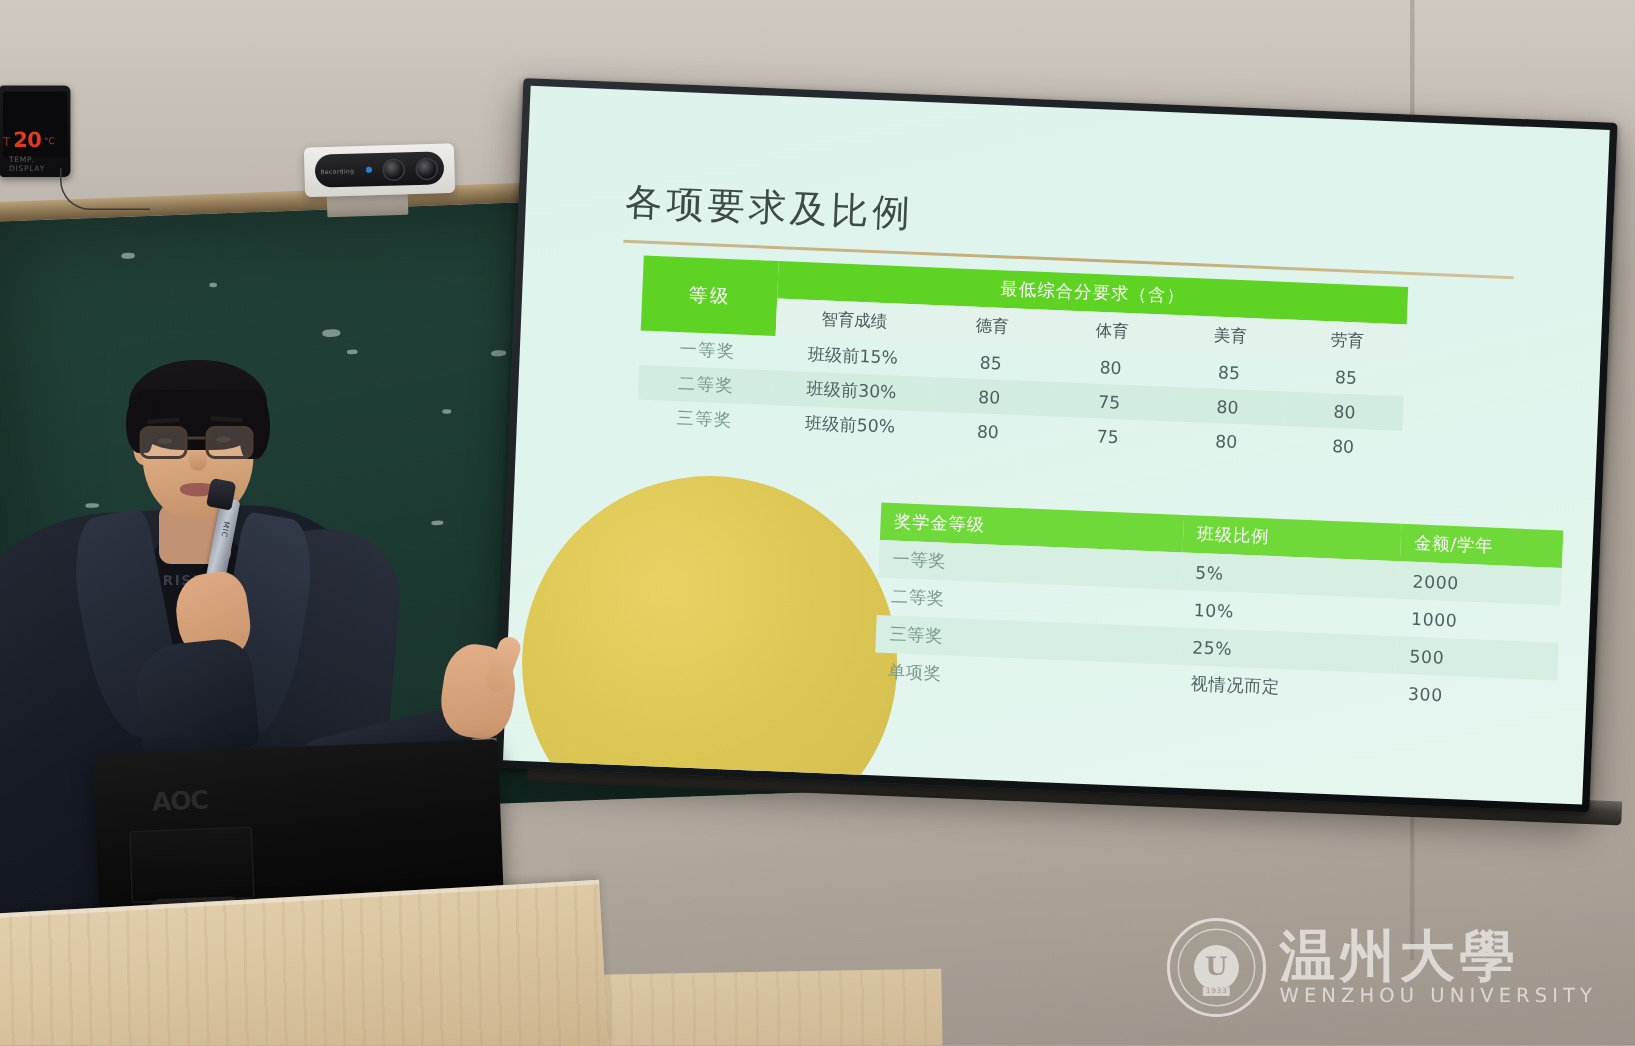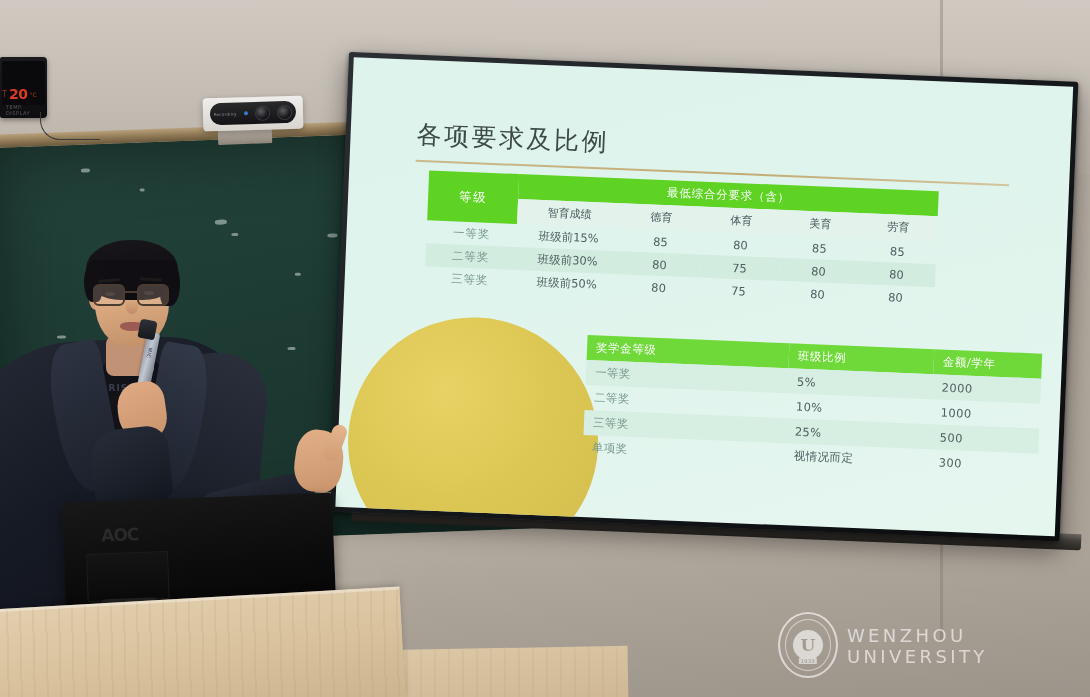--- a/index.html
+++ b/index.html
@@ -395,21 +395,21 @@
     position: absolute; left: 50%; top: 44px; transform: translateX(-50%);
     font-size: 5px; color: #ffffff; letter-spacing: .4px;
     background: rgba(255,255,255,.9); color: #9e958c; padding: 0 2px;
   }
   .wm-txt { display: flex; flex-direction: column; }
   .wm-cn {
     font-size: 37px; color: #ffffff; letter-spacing: 3px; line-height: 1.05;
     font-family: "DejaVu Serif", "Liberation Serif", serif; font-weight: bold;
   }
   .wm-en {
-    font-size: 18px; color: #ffffff; letter-spacing: 3.4px;
+    font-size: 13px; color: #ffffff; letter-spacing: 3.4px;
     font-family: "DejaVu Sans", "Liberation Sans", sans-serif;
     margin-top: 1px;
   }
 </style>
 </head>
 <body>
 
 <div id="scene">
 
   <div class="wall"></div>
@@ -601,17 +601,18 @@
   <div class="podium">
     <div class="podium-edge"></div>
   </div>
 
   <div class="watermark">
     <div class="wm-seal">
       <div class="wm-inner">U</div>
       <div class="wm-year">1933</div>
     </div>
     <div class="wm-txt">
+      <div class="wm-cn">温州大學</div>
       <div class="wm-en">WENZHOU UNIVERSITY</div>
     </div>
   </div>
 
 </div>
 
 </body></html>

